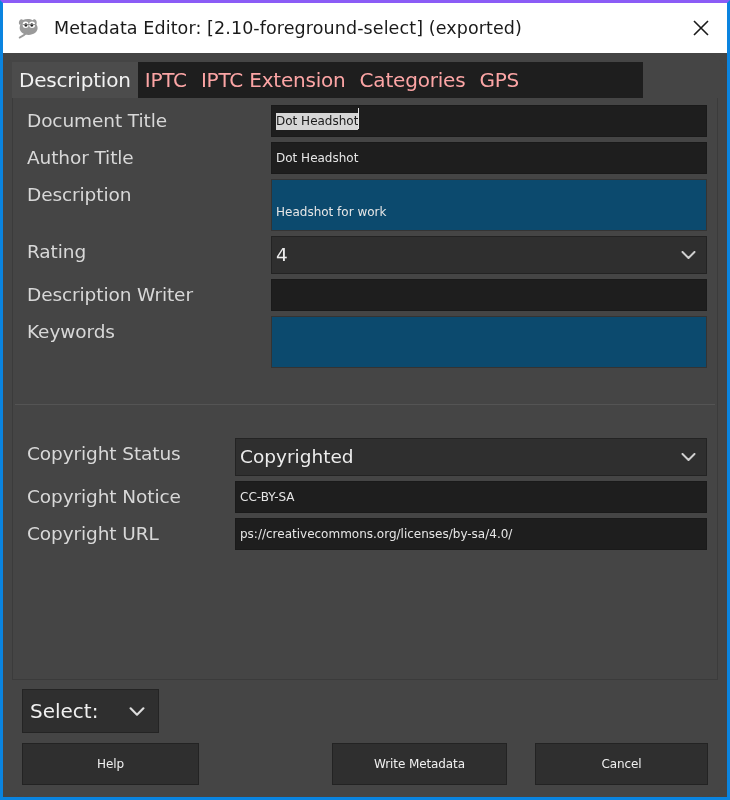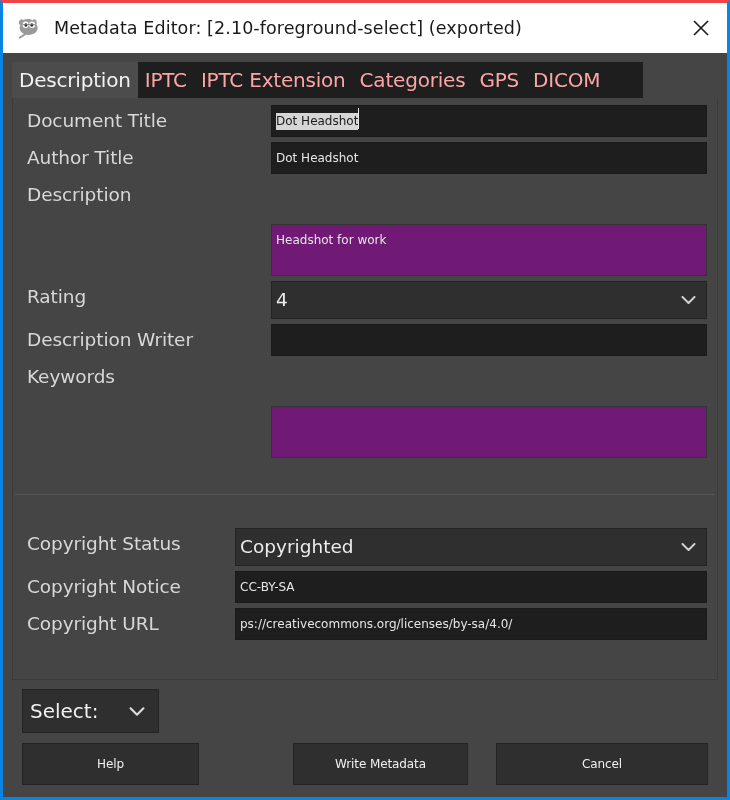--- a/index.html
+++ b/index.html
@@ -25,21 +25,21 @@
   }
 
   
   #titlebar {
     height: 53px;
     min-height: 53px;
     background: #ffffff;
     display: flex;
     align-items: center;
     padding-left: 13px;
-    border-top: 3px solid #ef4444;
+    border-top: 3px solid #8b5cf6;
     border-left: 3px solid #0a84e0;
     border-right: 3px solid #0a84e0;
     margin: -0px -3px 0 -3px;
     position: relative;
     z-index: 5;
   }
   #app-icon {
     width: 26px; height: 26px;
     margin-right: 12px;
     flex: 0 0 auto;
@@ -143,26 +143,25 @@
     min-height: 32px;
     line-height: 30px;
     font-size: 12px;
     color: #e6e6e6;
     padding: 0 4px;
     white-space: nowrap;
     overflow: hidden;
     cursor: text;
   }
   .field.textview {
-    background: #701a75;
+    background: #0c4a6e;
     border: 1px solid #343434;
     min-height: 52px;
     line-height: 28px;
-    padding-top: 1px;
-    margin-top: 45px;
+    padding-top: 18px;
   }
   .field.empty-entry { background: #1e1e1e; }
 
   .sel {
     background: #d6d6d6;
     color: #1a1a1a;
     padding: 1px 0 2px 0;
   }
   .caret {
     display: inline-block;
@@ -240,21 +239,21 @@
     height: 42px;
     display: flex;
     align-items: center;
     justify-content: center;
     cursor: pointer;
     white-space: nowrap;
     letter-spacing: -0.1px;
   }
   #btn-help { width: 177px; }
   #btn-write { width: 175px; margin-right: 28px; }
-  #btn-cancel { width: 212px; }
+  #btn-cancel { width: 173px; }
   .spacer { flex: 1 1 auto; }
 </style>
 </head>
 <body>
 
 <div id="window">
 
   <div id="titlebar">
     <svg id="app-icon" viewBox="0 0 26 26">
       <g fill="#9a9a9a">
@@ -292,23 +291,20 @@
       </div>
       <div class="tab">
         <span>IPTC Extension</span>
       </div>
       <div class="tab">
         <span>Categories</span>
       </div>
       <div class="tab">
         <span>GPS</span>
       </div>
-      <div class="tab">
-        <span>DICOM</span>
-      </div>
     </div>
 
     <div id="tabpage">
 
       <div class="section sec-top">
 
         <div class="row">
           <div class="label">Document Title</div>
           <div class="field"><span class="sel">Dot Headshot</span><span class="caret"></span></div>
         </div>

